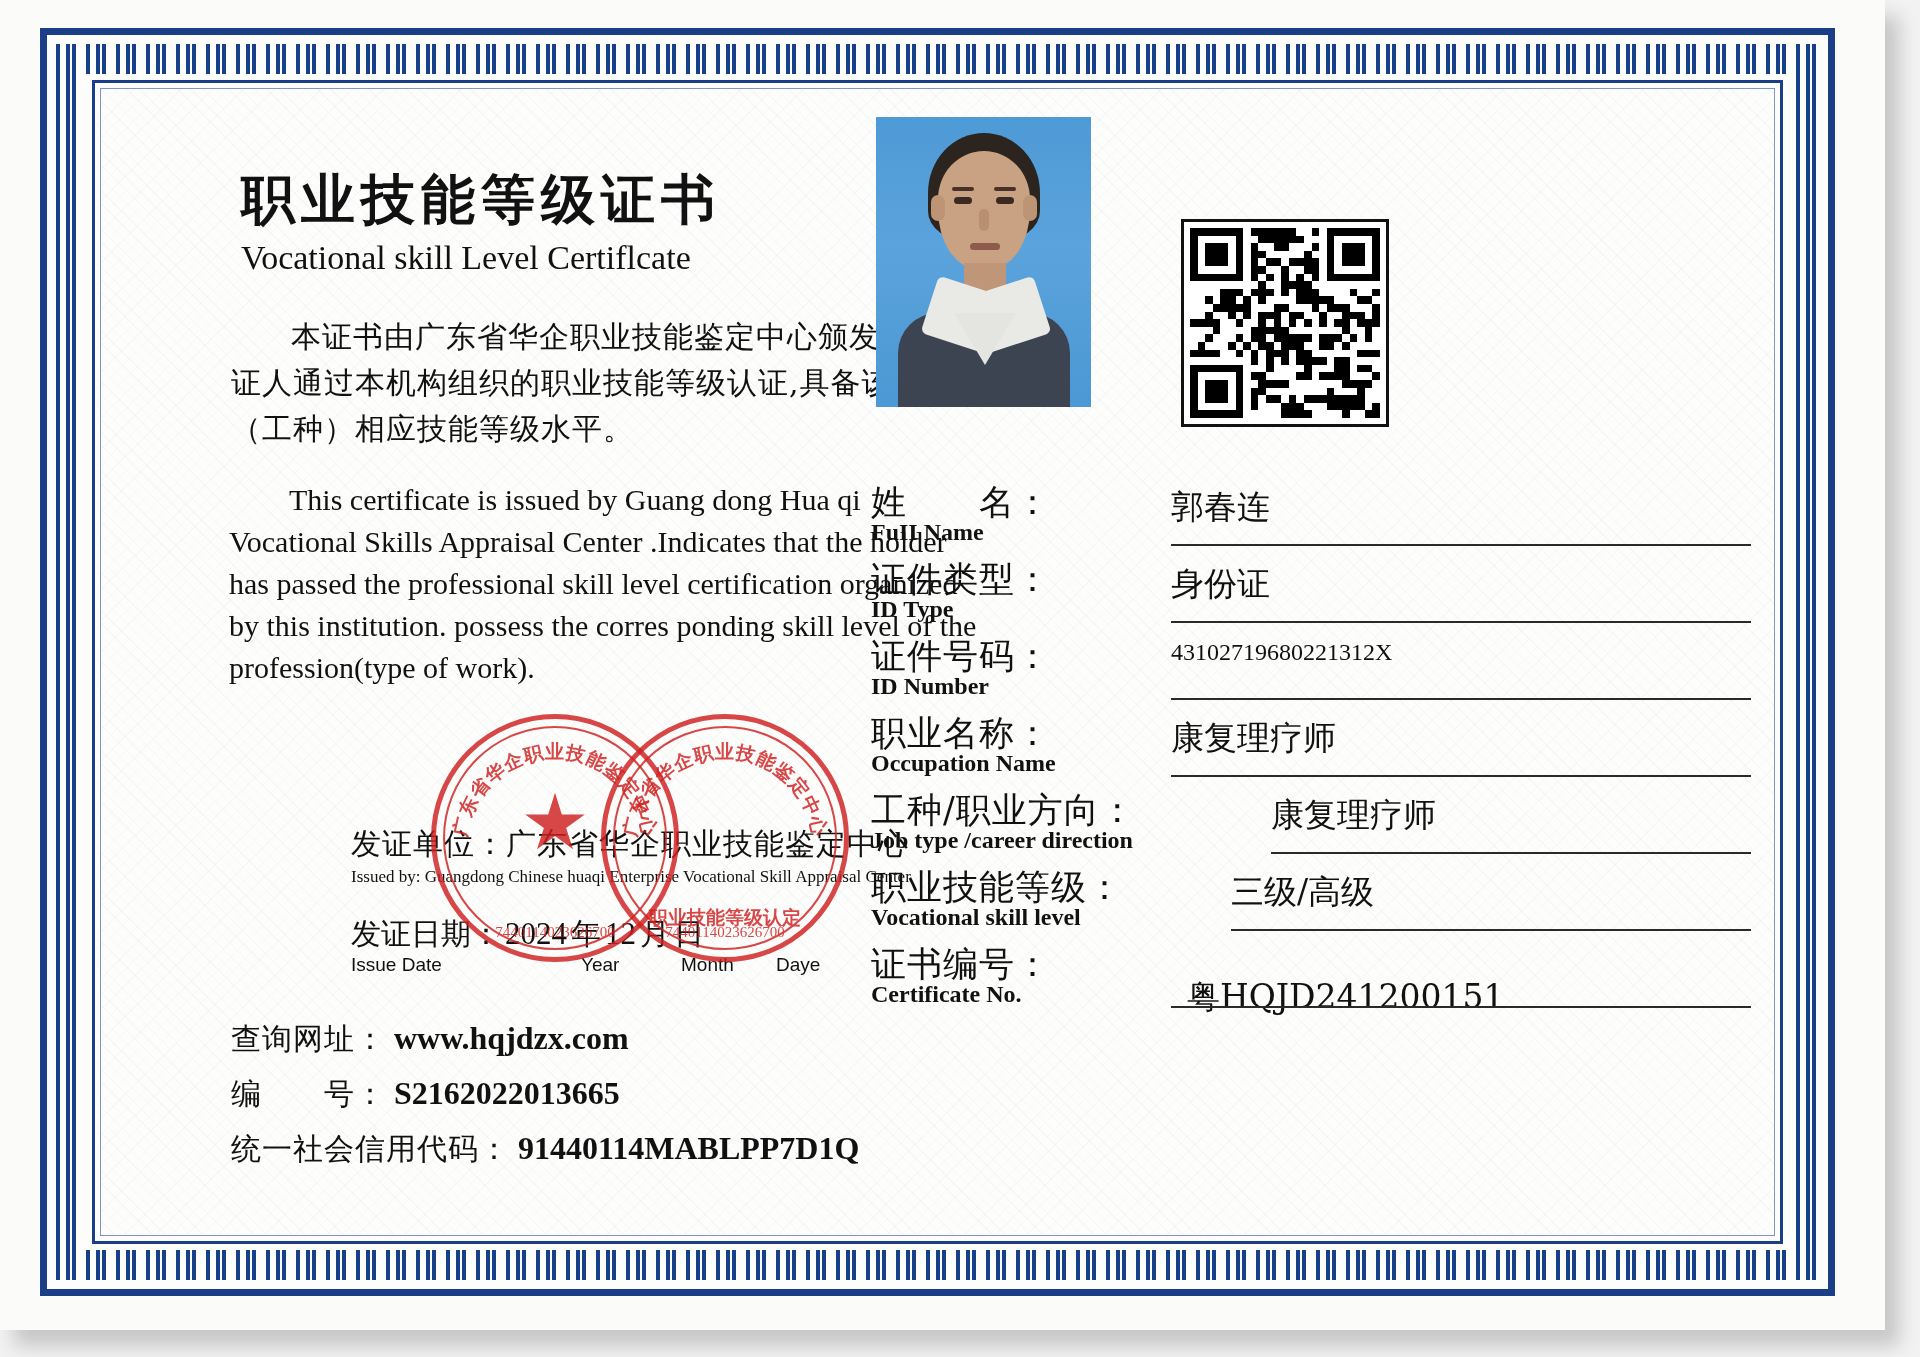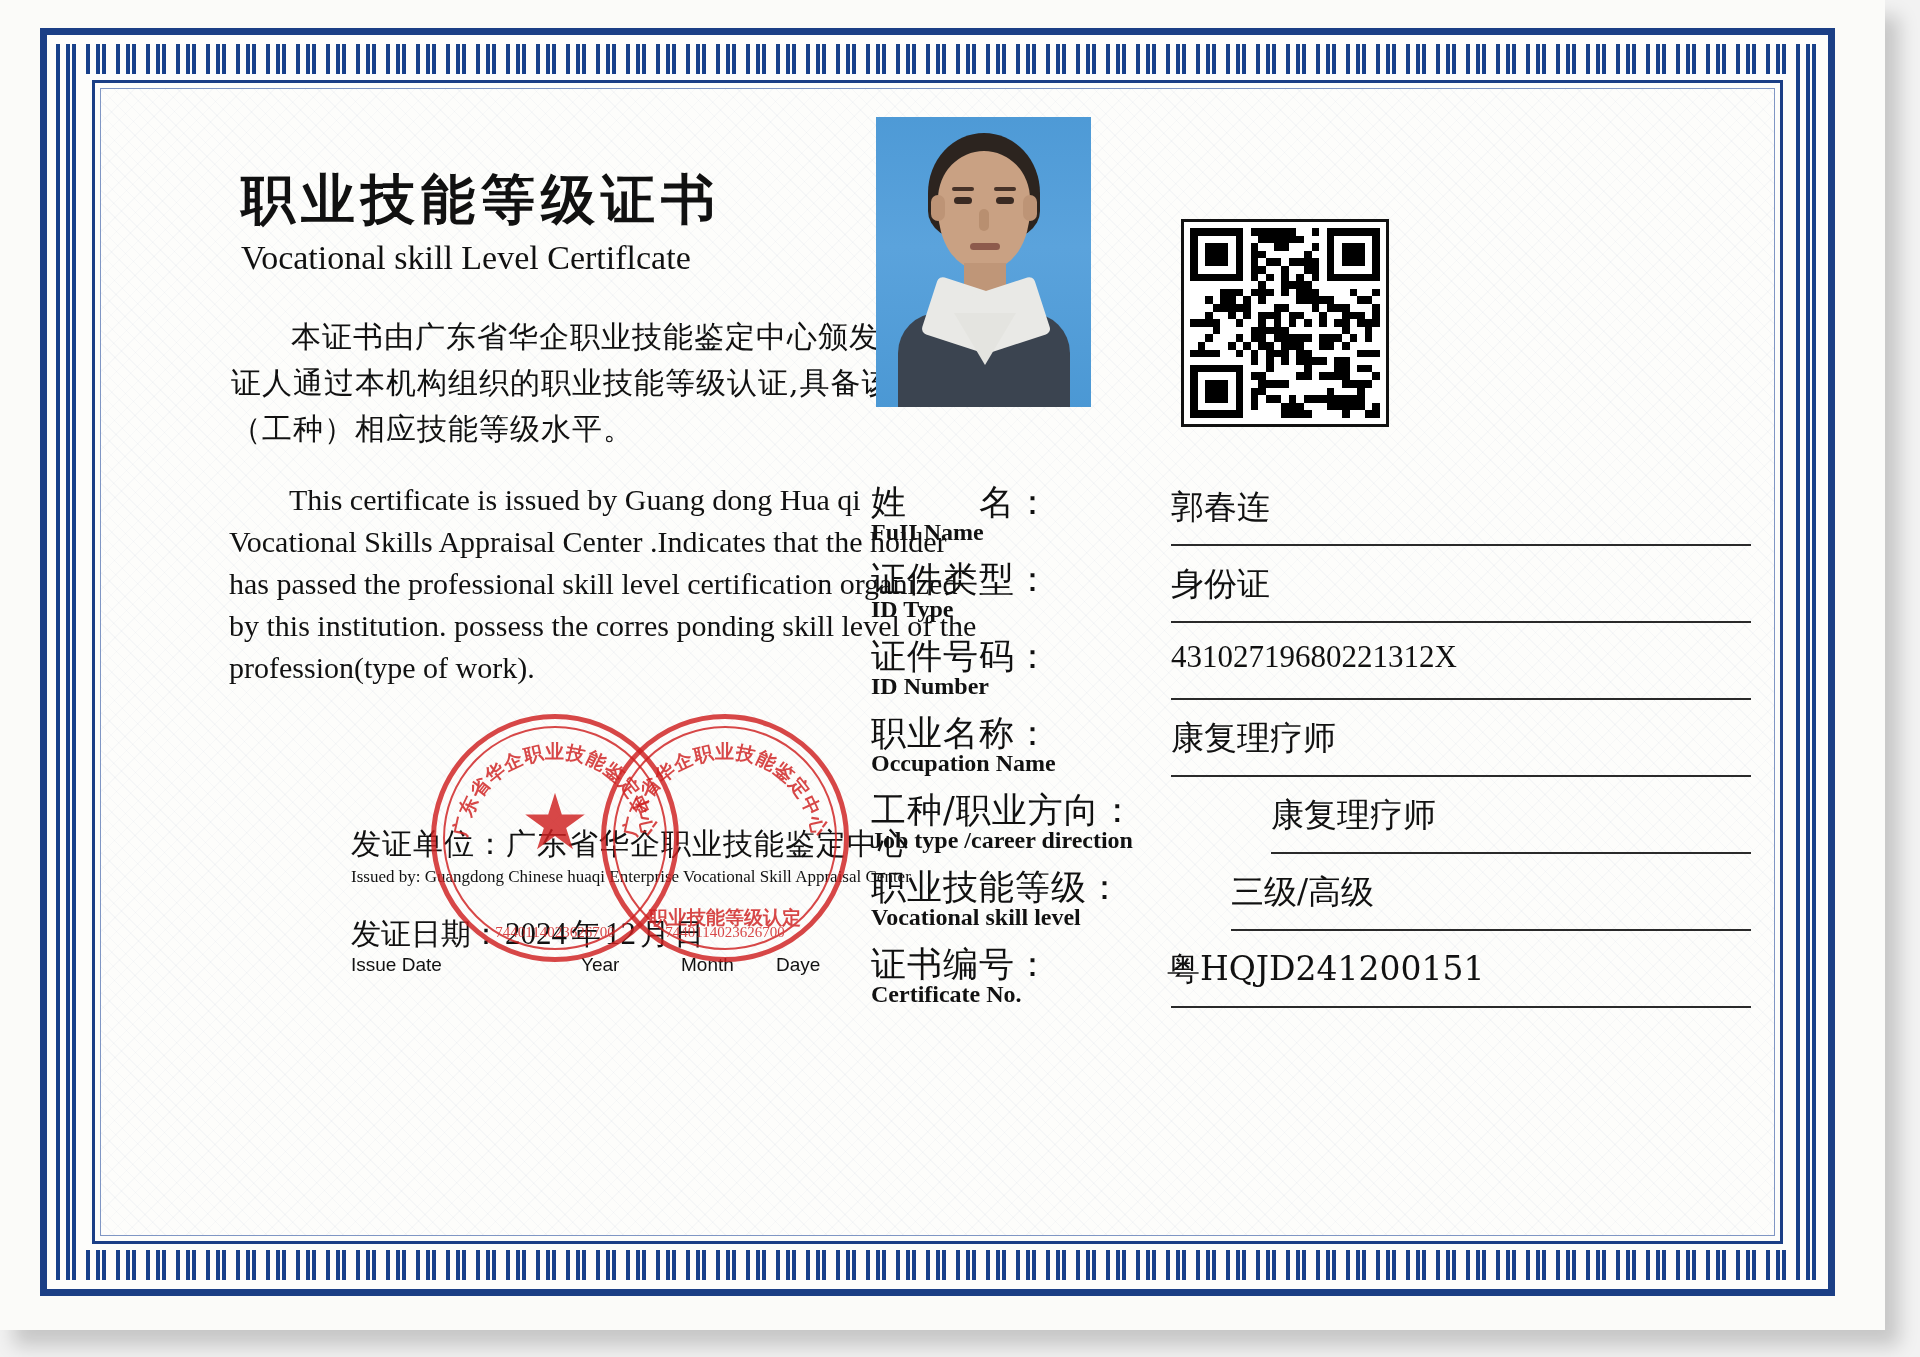--- a/index.html
+++ b/index.html
@@ -352,21 +352,21 @@
   .f-value {
     position: absolute;
     top: 6px;
     font-family: "DejaVu Serif", serif;
     font-size: 33px;
     color: #111;
     white-space: nowrap;
   }
   .f-value.latin {
     font-family: "Liberation Serif", serif;
-    font-size: 31px;
+    font-size: 24px;
   }
   .f-rule {
     position: absolute;
     bottom: 10px;
     height: 0;
     border-bottom: 2px solid #2a2a2a;
   }
 
   
   .seal {
@@ -458,20 +458,34 @@
           <span>日</span>
         </div>
         <div class="date-sub">
           <span style="left:0px;">Issue Date</span>
           <span style="left:230px;">Year</span>
           <span style="left:330px;">Month</span>
           <span style="left:425px;">Daye</span>
         </div>
       </div>
 
+      <div class="bottom-block">
+        <div class="bl-line">
+          <span class="bl-label">查询网址：</span>
+          <span class="bl-value">www.hqjdzx.com</span>
+        </div>
+        <div class="bl-line">
+          <span class="bl-label">编　　号：</span>
+          <span class="bl-value">S2162022013665</span>
+        </div>
+        <div class="bl-line">
+          <span class="bl-label">统一社会信用代码：</span>
+          <span class="bl-value">91440114MABLPP7D1Q</span>
+        </div>
+      </div>
 
       <div class="photo">
         <div class="ph-hair"></div>
         <div class="ph-face"></div>
         <div class="ph-ear-l"></div>
         <div class="ph-ear-r"></div>
         <div class="ph-brow-l"></div>
         <div class="ph-brow-r"></div>
         <div class="ph-eye-l"></div>
         <div class="ph-eye-r"></div>
@@ -1147,21 +1161,21 @@
           </div>
           <div class="field">
             <div class="f-label-cn">职业技能等级：</div>
             <div class="f-label-en">Vocational skill level</div>
             <div class="f-value" style="left: 360px; text-align: right;">三级/高级</div>
             <div class="f-rule" style="left: 360px; width: 520px;"></div>
           </div>
           <div class="field">
             <div class="f-label-cn">证书编号：</div>
             <div class="f-label-en">Certificate No.</div>
-            <div class="f-value" style="left: 296px;">粤HQJD241200151</div>
+            <div class="f-value" style="left: 316px; margin-top: 28px;">粤HQJD241200151</div>
             <div class="f-rule" style="left: 300px; width: 580px;"></div>
           </div>
         </div>
 
       <div class="seal seal-a">
         <div class="seal-inner-ring"></div>
         <svg class="seal-arc" viewBox="0 0 238 238">
           <defs>
               <path id="arcA" d="M 30 128 A 89 89 0 0 1 208 128" fill="none"></path>
             </defs>

